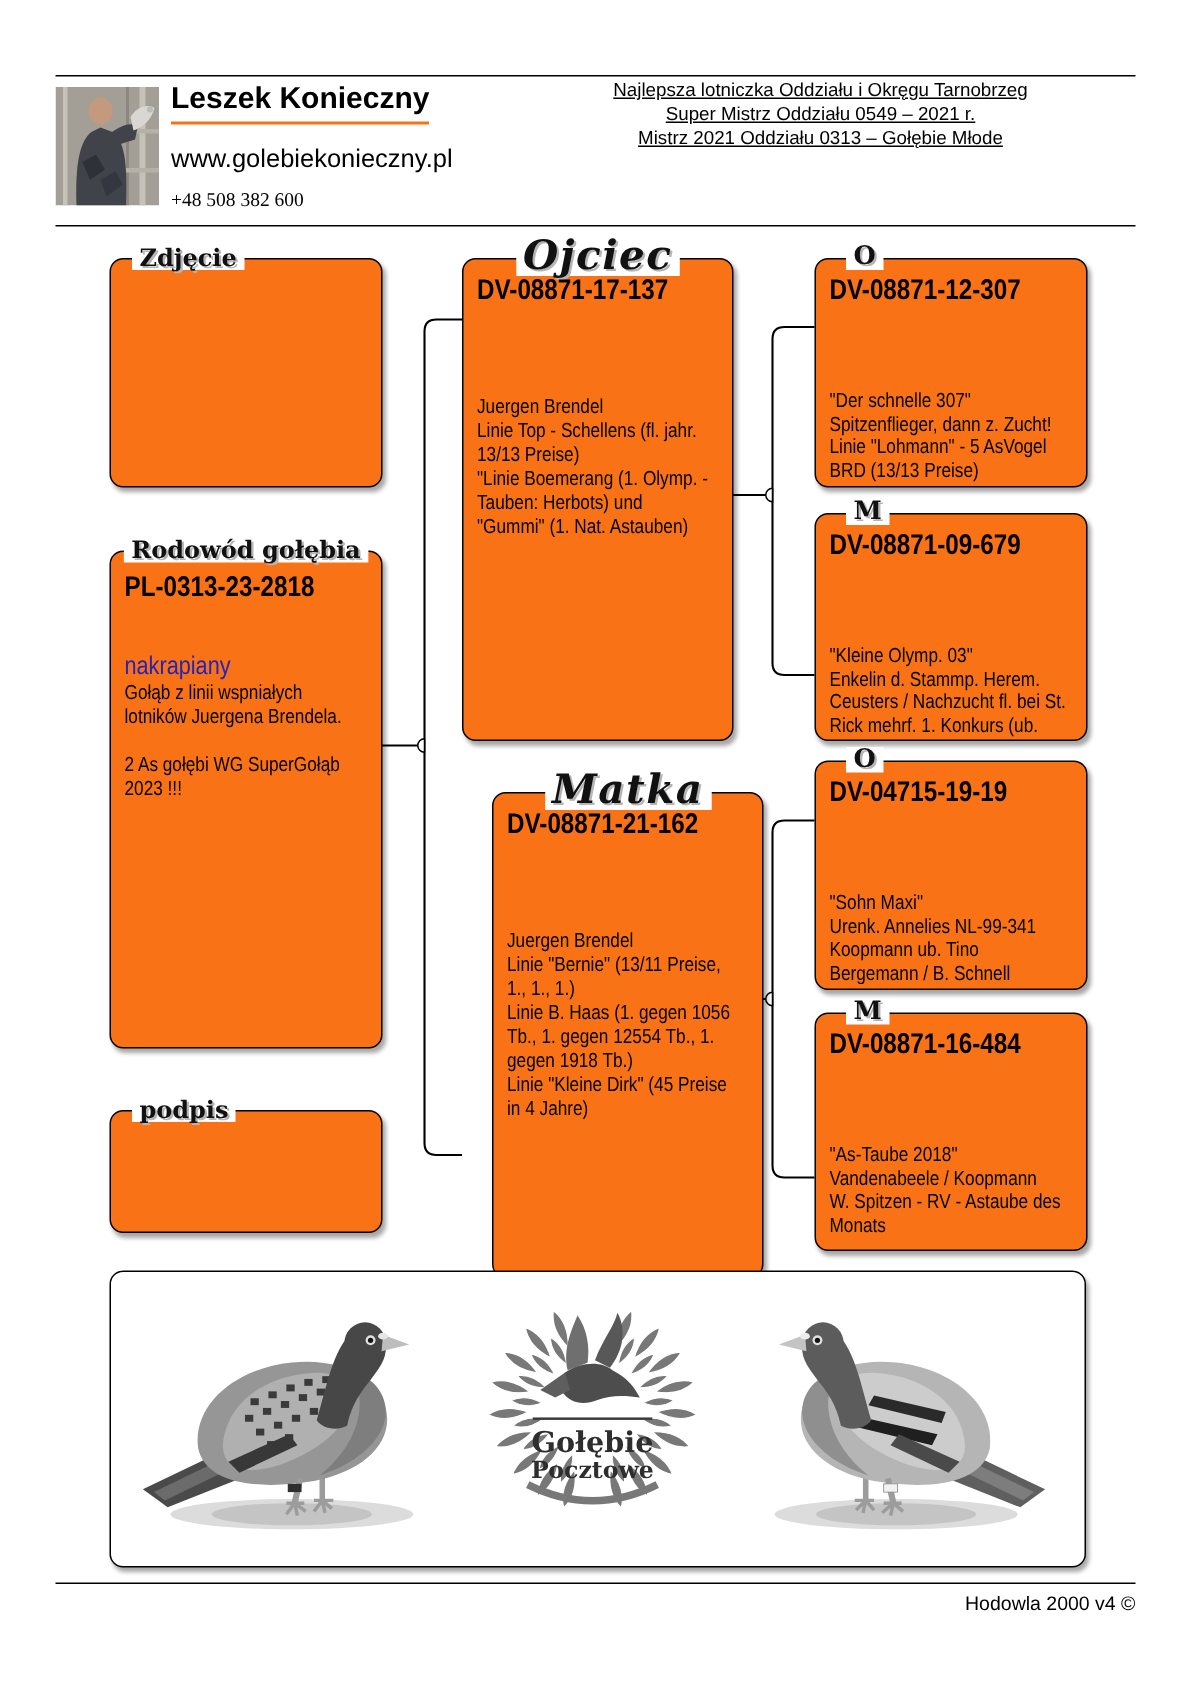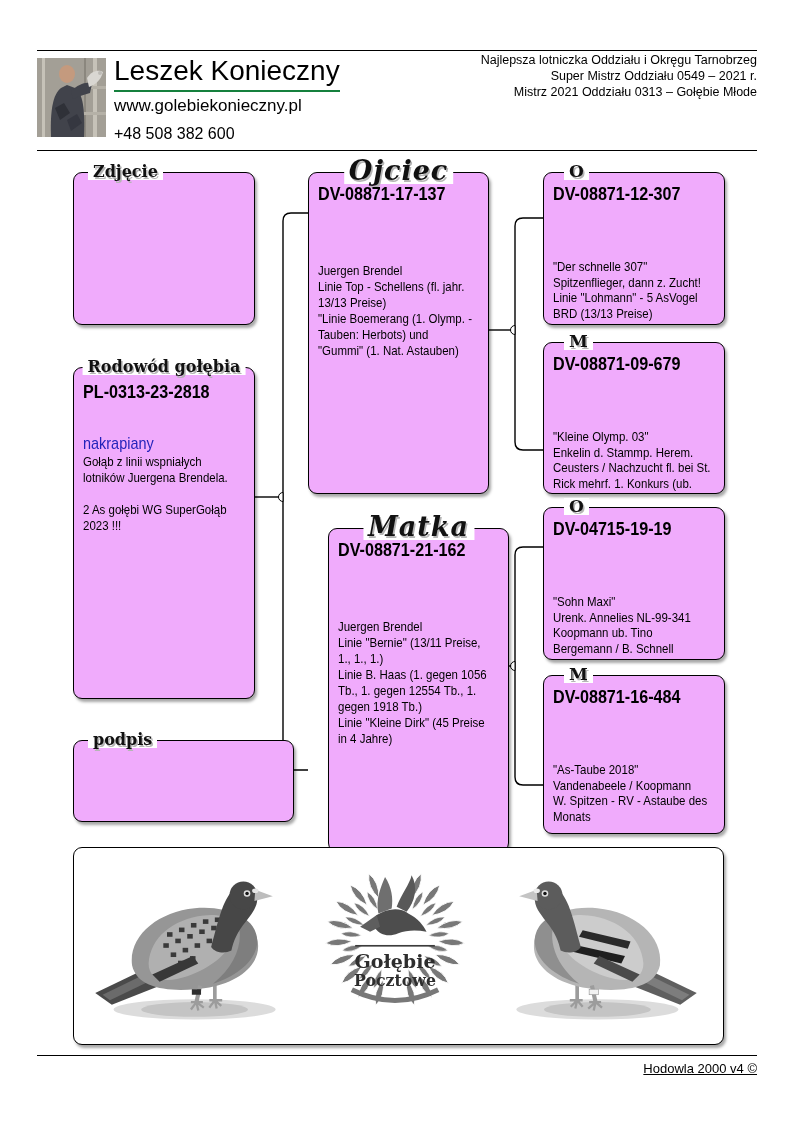--- a/index.html
+++ b/index.html
@@ -5,27 +5,27 @@
   html,body{margin:0;padding:0;background:#fff;}
   body{width:794px;height:1123px;position:relative;font-family:"Liberation Sans",sans-serif;color:#000;overflow:hidden;}
 
   .rule{position:absolute;left:37px;width:720px;border-top:1px solid #000;}
   #rule-top{top:50px;}
   #rule-mid{top:150px;}
   #rule-footer{top:1055px;}
 
   
   #breeder-photo{position:absolute;left:37px;top:58px;width:69px;height:79px;}
-  #breeder-name{position:absolute;left:114px;top:55px;font-size:28px;font-weight:normal;border-bottom:2px solid #15803d;padding-bottom:3px;white-space:nowrap;}
+  #breeder-name{position:absolute;left:114px;top:55px;font-size:20px;font-weight:bold;border-bottom:2px solid #f97316;padding-bottom:3px;white-space:nowrap;}
   #breeder-site{position:absolute;left:114px;top:96px;font-size:17px;}
-  #breeder-phone{position:absolute;left:114px;top:125px;font-size:16px;}
-  #achievements{position:absolute;right:37px;top:53px;width:420px;text-align:right;font-size:12.5px;line-height:15.8px;}
+  #breeder-phone{position:absolute;left:114px;top:125px;font-size:13px;font-family:Liberation Serif, serif;}
+  #achievements{position:absolute;right:37px;top:53px;width:420px;text-align:center;font-size:12.5px;line-height:15.8px;text-decoration:underline;}
 
   
-  .pbox{position:absolute;background:#f0abfc;border:1px solid #000;border-radius:9px;box-shadow:2px 3px 3px rgba(0,0,0,.35);}
+  .pbox{position:absolute;background:#f97316;border:1px solid #000;border-radius:9px;box-shadow:2px 3px 3px rgba(0,0,0,.35);}
   .col1{left:73px;width:180px;}
   .col2{left:308px;width:179px;}
   .col3{left:543px;width:180px;}
   .legend{position:absolute;background:#fff;padding:0 5px;font-family:"DejaVu Serif",serif;font-weight:bold;color:#111;
           text-shadow:1.5px 1.5px 0 #b5b5b5;white-space:nowrap;line-height:1;}
   .lg-small{top:-9px;font-size:16px;}
   .lg-left{left:14px;}
   .lg-center{left:50%;transform:translateX(-50%);}
   .lg-big{top:-16px;left:50%;transform:translateX(-50%);font-size:27px;letter-spacing:1px;font-style:italic;}
   .lg-om{top:-10px;left:20px;font-size:17px;}
@@ -40,21 +40,21 @@
   #connectors{position:absolute;left:0;top:0;pointer-events:none;}
 
   
   #gallery-box{position:absolute;left:73px;top:847px;width:649px;height:196px;background:#fff;border:1px solid #000;border-radius:9px;box-shadow:2px 3px 3px rgba(0,0,0,.35);}
   .gallery-img{position:absolute;}
   #pigeon-left{left:75px;top:850px;width:230px;height:180px;}
   #pigeon-right{left:487px;top:850px;width:230px;height:180px;}
   #emblem{left:312px;top:852px;width:166px;height:166px;}
   .emblem-text{font-family:"DejaVu Serif",serif;font-weight:bold;fill:#2e2e2e;}
 
-  #footer-credit{position:absolute;right:37px;top:1061px;font-size:13px;text-decoration:underline;}
+  #footer-credit{position:absolute;right:37px;top:1061px;font-size:13px;}
 </style>
 </head>
 <body>
 
 <div class="rule" id="rule-top"></div>
 
 <svg id="breeder-photo" viewBox="0 0 69 79">
   <rect width="69" height="79" fill="#a39f96"></rect>
   <rect x="5" width="3" height="79" fill="#c6c2b8"></rect>
   <rect x="47" width="2" height="79" fill="#8b877e"></rect>
@@ -106,21 +106,21 @@
   <span class="legend lg-small lg-center">Rodowód gołębia</span>
   <div class="ring" id="main-ring">PL-0313-23-2818</div>
   <div class="color-name">nakrapiany</div>
   <div class="desc" id="main-desc">Gołąb z linii wspniałych
 lotników Juergena Brendela.
 
 2 As gołębi WG SuperGołąb
 2023 !!!</div>
 </div>
 
-<div class="pbox col1" style="top:740px;height:80px;padding-left:39px;">
+<div class="pbox col1" style="top:740px;height:80px;">
   <span class="legend lg-small lg-left">podpis</span>
 </div>
 
 <div class="pbox col2" style="top:172px;height:320px;">
   <span class="legend lg-big">Ojciec</span>
   <div class="ring">DV-08871-17-137</div>
   <div class="desc parent">Juergen Brendel
 Linie Top - Schellens (fl. jahr.
 13/13 Preise)
 "Linie Boemerang (1. Olymp. -

